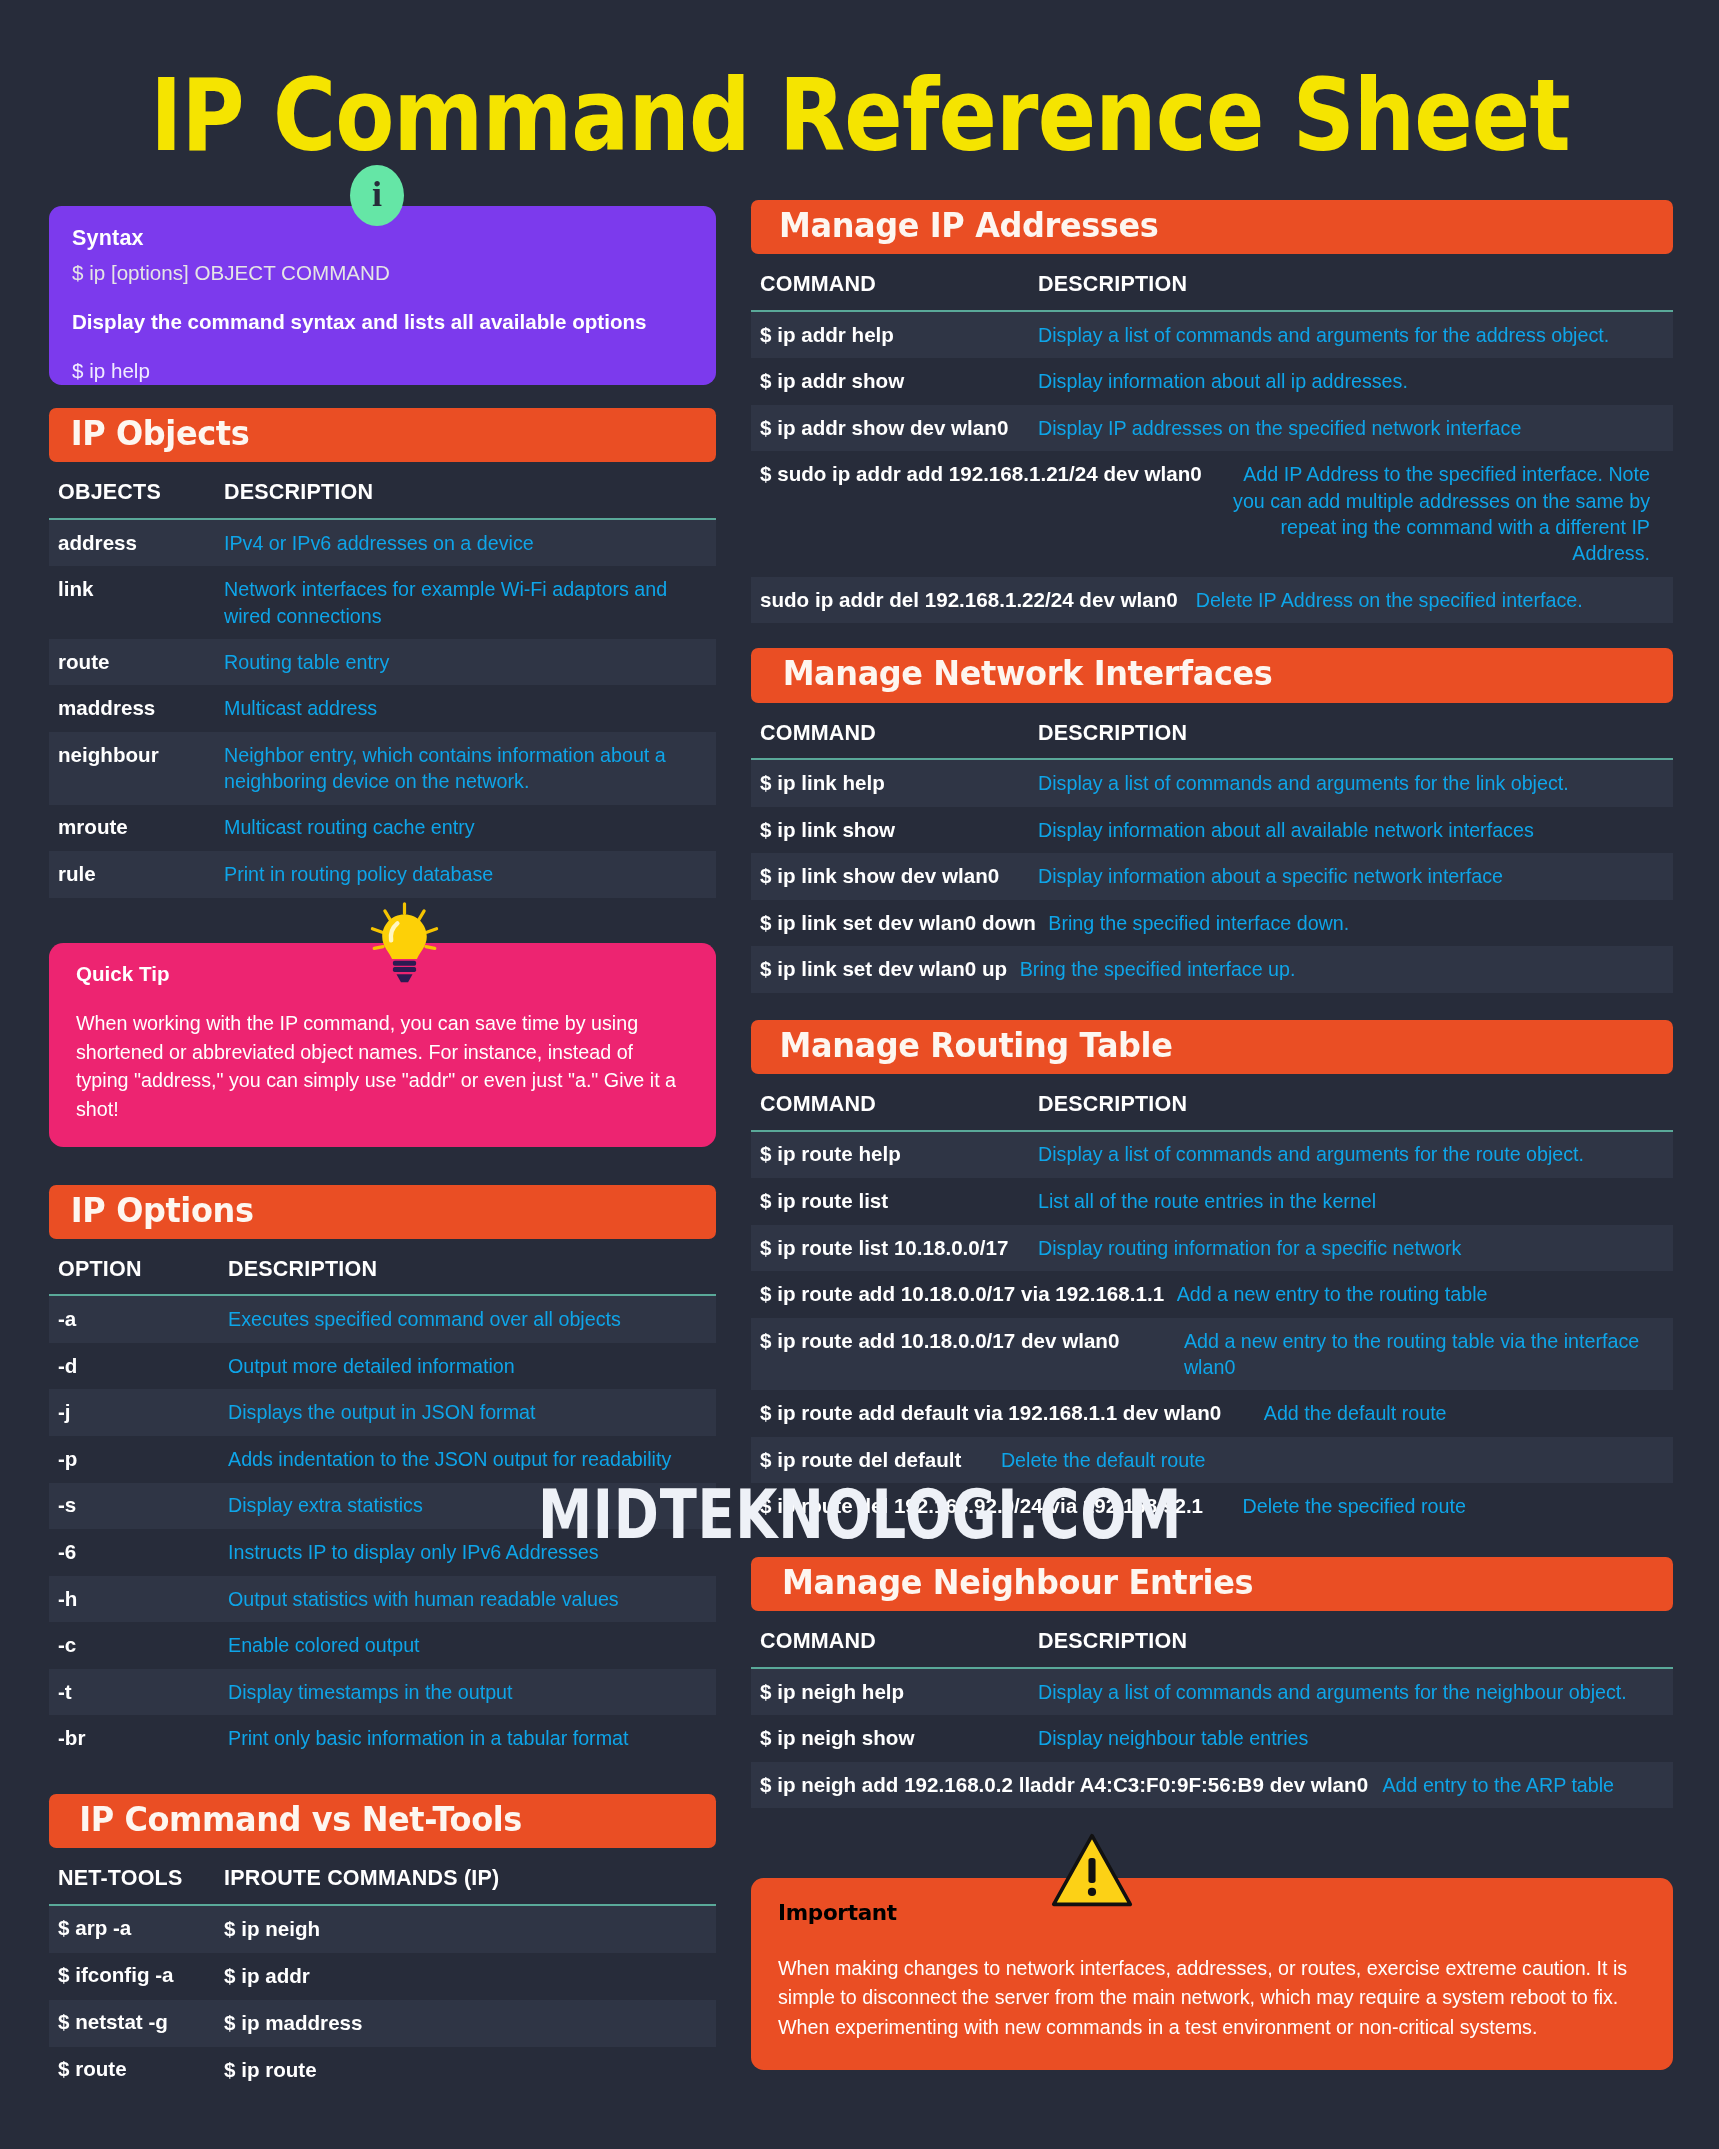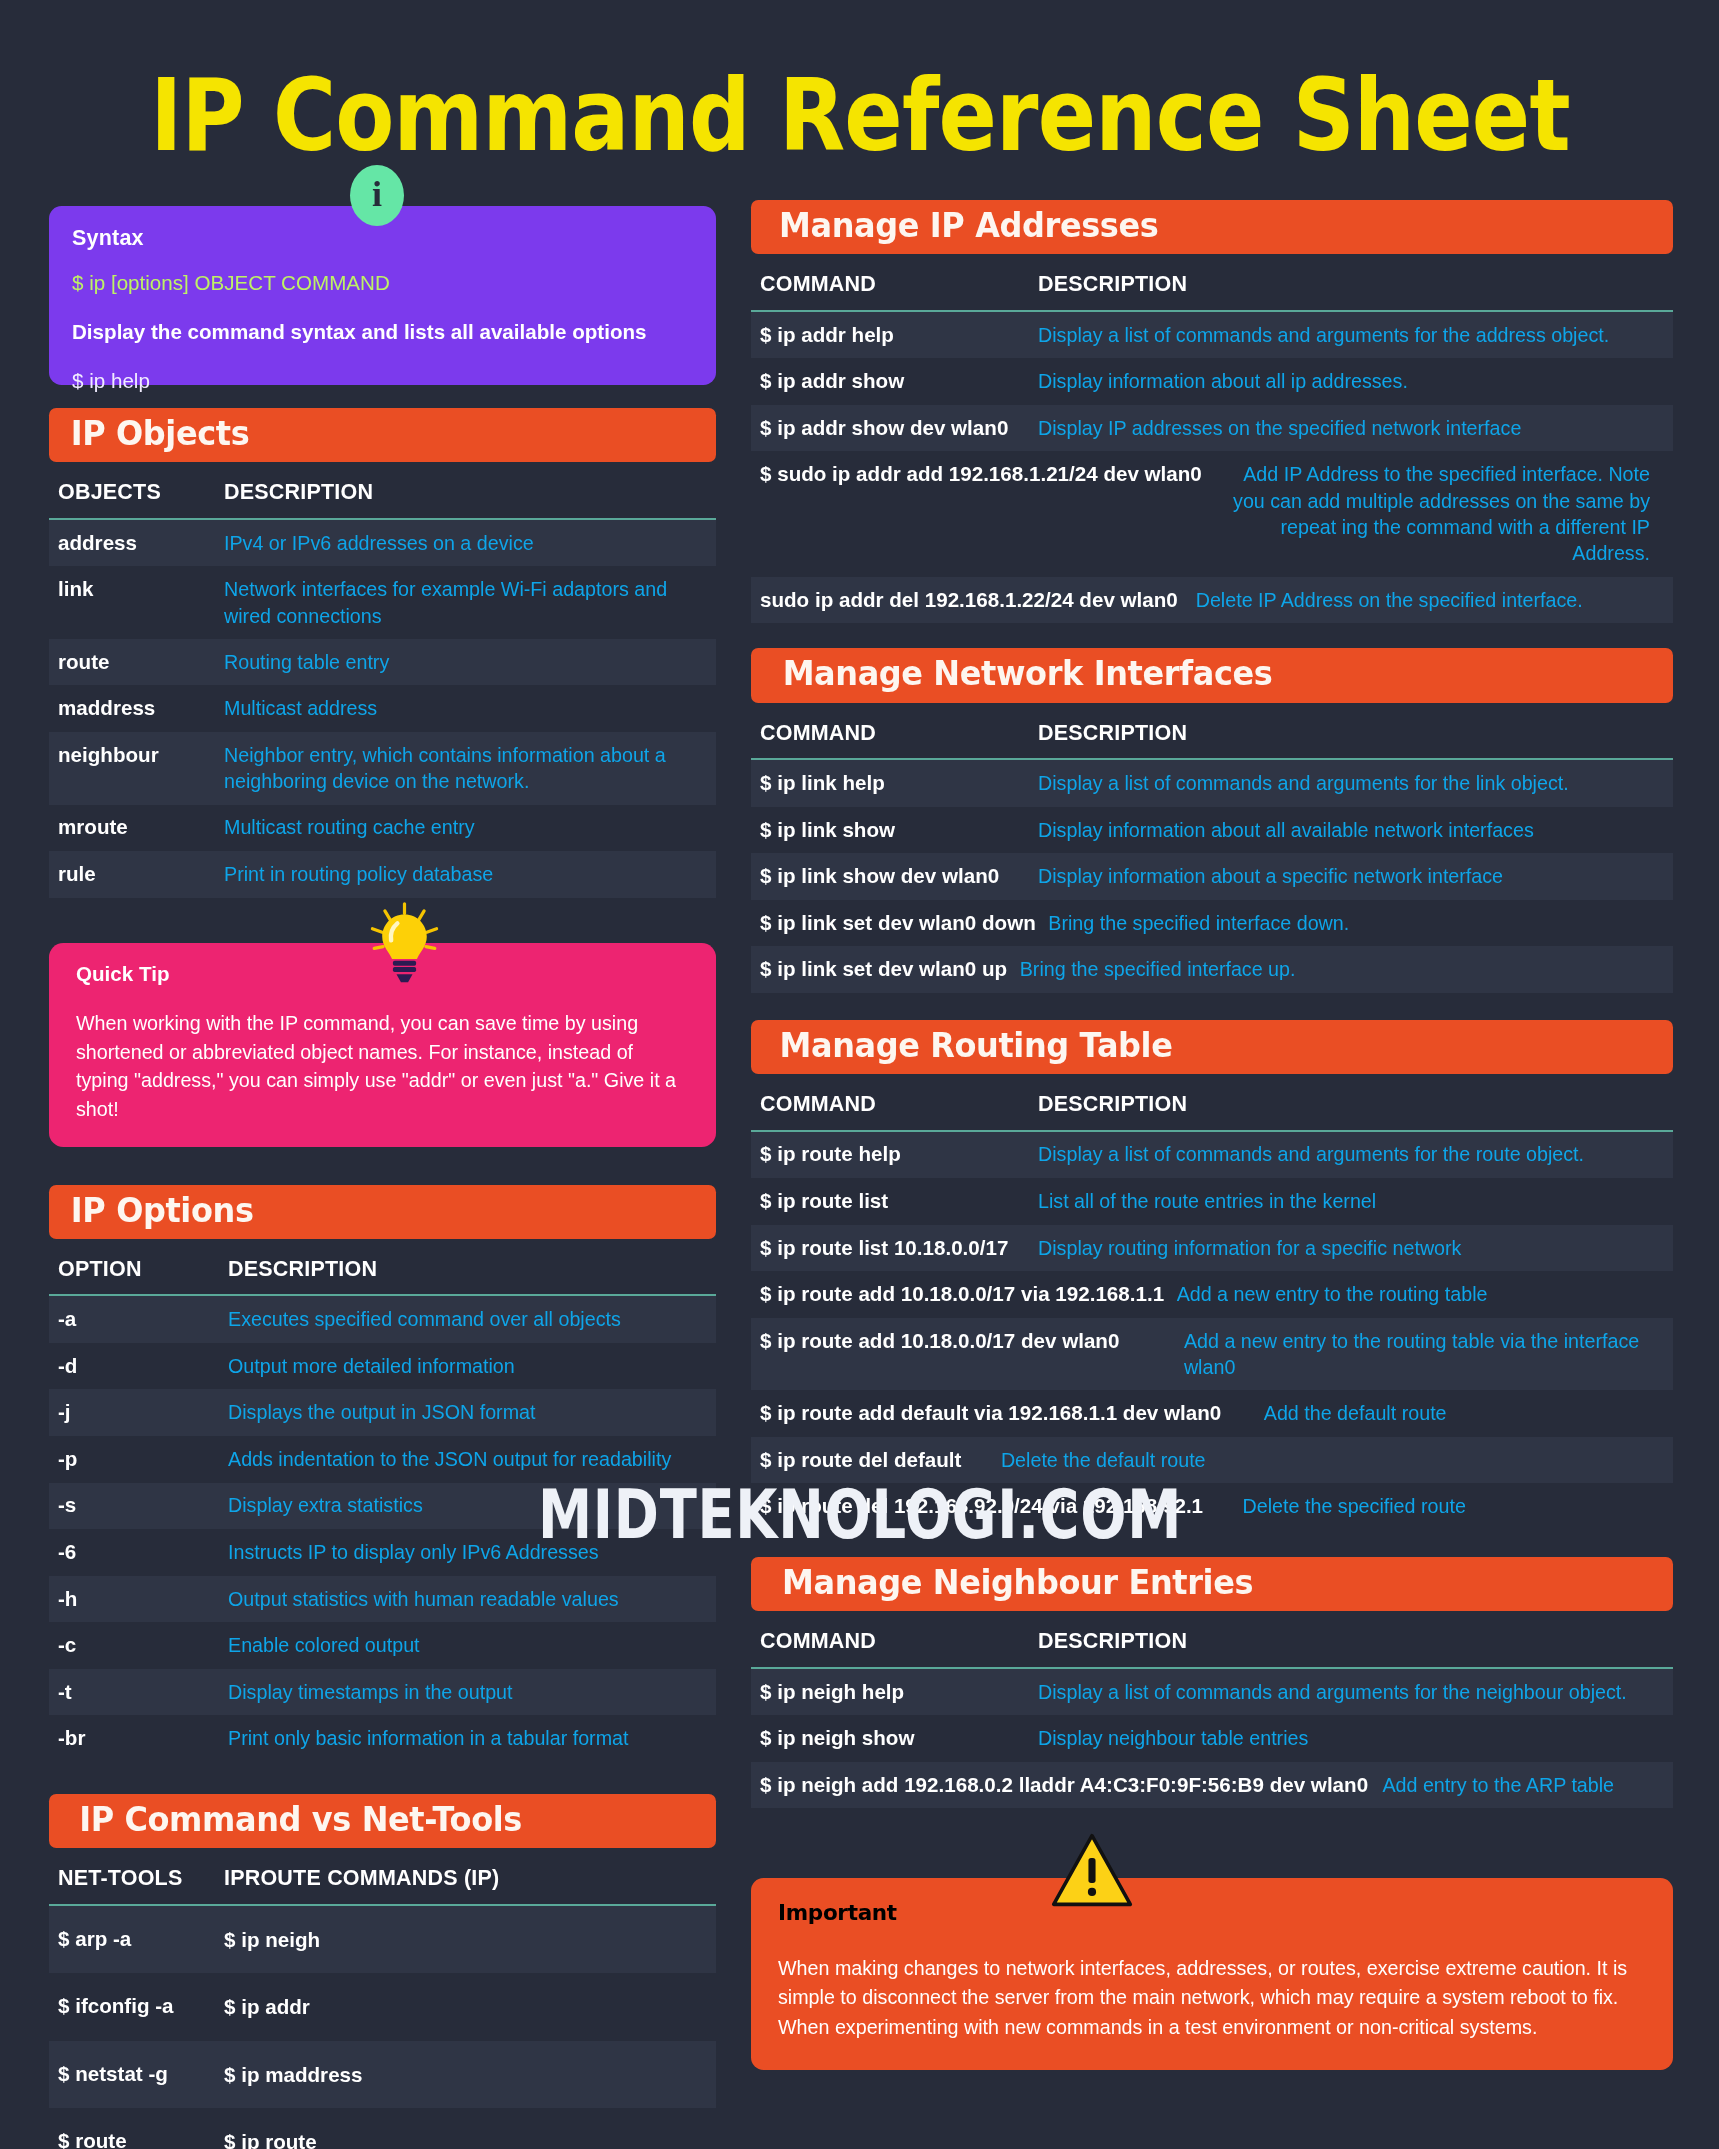--- a/index.html
+++ b/index.html
@@ -42,21 +42,21 @@
     background: #7c3aed;
     border-radius: 12.5px;
     padding: 19.7px 23px 21.5px 23px;
     height: 179px;
   }
   .syntax-title {
     font-size: 21.5px; font-weight: 700; color: #ffffff;
     letter-spacing: 0.2px;
   }
   .syntax-line {
-    font-size: 20.6px; color: #bef264; margin-top: 20px; font-weight: 400;
+    font-size: 20.6px; color: #e5e5e5; margin-top: 10px; font-weight: 400;
   }
   .syntax-strong {
     font-size: 20.6px; color: #ffffff; margin-top: 25px; font-weight: 700;
   }
   .syntax-cmd {
     font-size: 20.6px; color: #f1ecff; margin-top: 25px; font-weight: 400;
   }
   .info-badge {
     position: absolute;
     left: 301px; top: -41px;
@@ -121,21 +121,21 @@
 
   .w-options .c-key  { width: 179px; flex: 0 0 179px; }
   .w-options .c-desc { flex: 1; }
   .w-options .h-key  { width: 179px; flex: 0 0 179px; padding-left: 9px; }
   .w-options .h-desc { flex: 1; }
 
   .w-nettools .c-key  { width: 175px; flex: 0 0 175px; }
   .w-nettools .c-desc { flex: 1; font-weight: 700; color:#ffffff; font-size: 20.6px;}
   .w-nettools .h-key  { width: 175px; flex: 0 0 175px; padding-left: 9px; }
   .w-nettools .h-desc { flex: 1; }
-  .w-nettools .trow { min-height: 47px; padding: 20px 0; }
+  .w-nettools .trow { min-height: 47px; padding: 9px 0; }
 
   
   .w-right .c-key  { width: 287px; flex: 0 0 287px; }
   .w-right .c-desc { flex: 1; }
   .w-right .h-key  { width: 287px; flex: 0 0 287px; padding-left: 9px; }
   .w-right .h-desc { flex: 1; }
   
   .w-right .trow.wide .c-key { width: auto; flex: 0 0 auto; padding-right: 12.5px; }
   .w-right .trow.wide .c-desc { flex: 1; }
 

